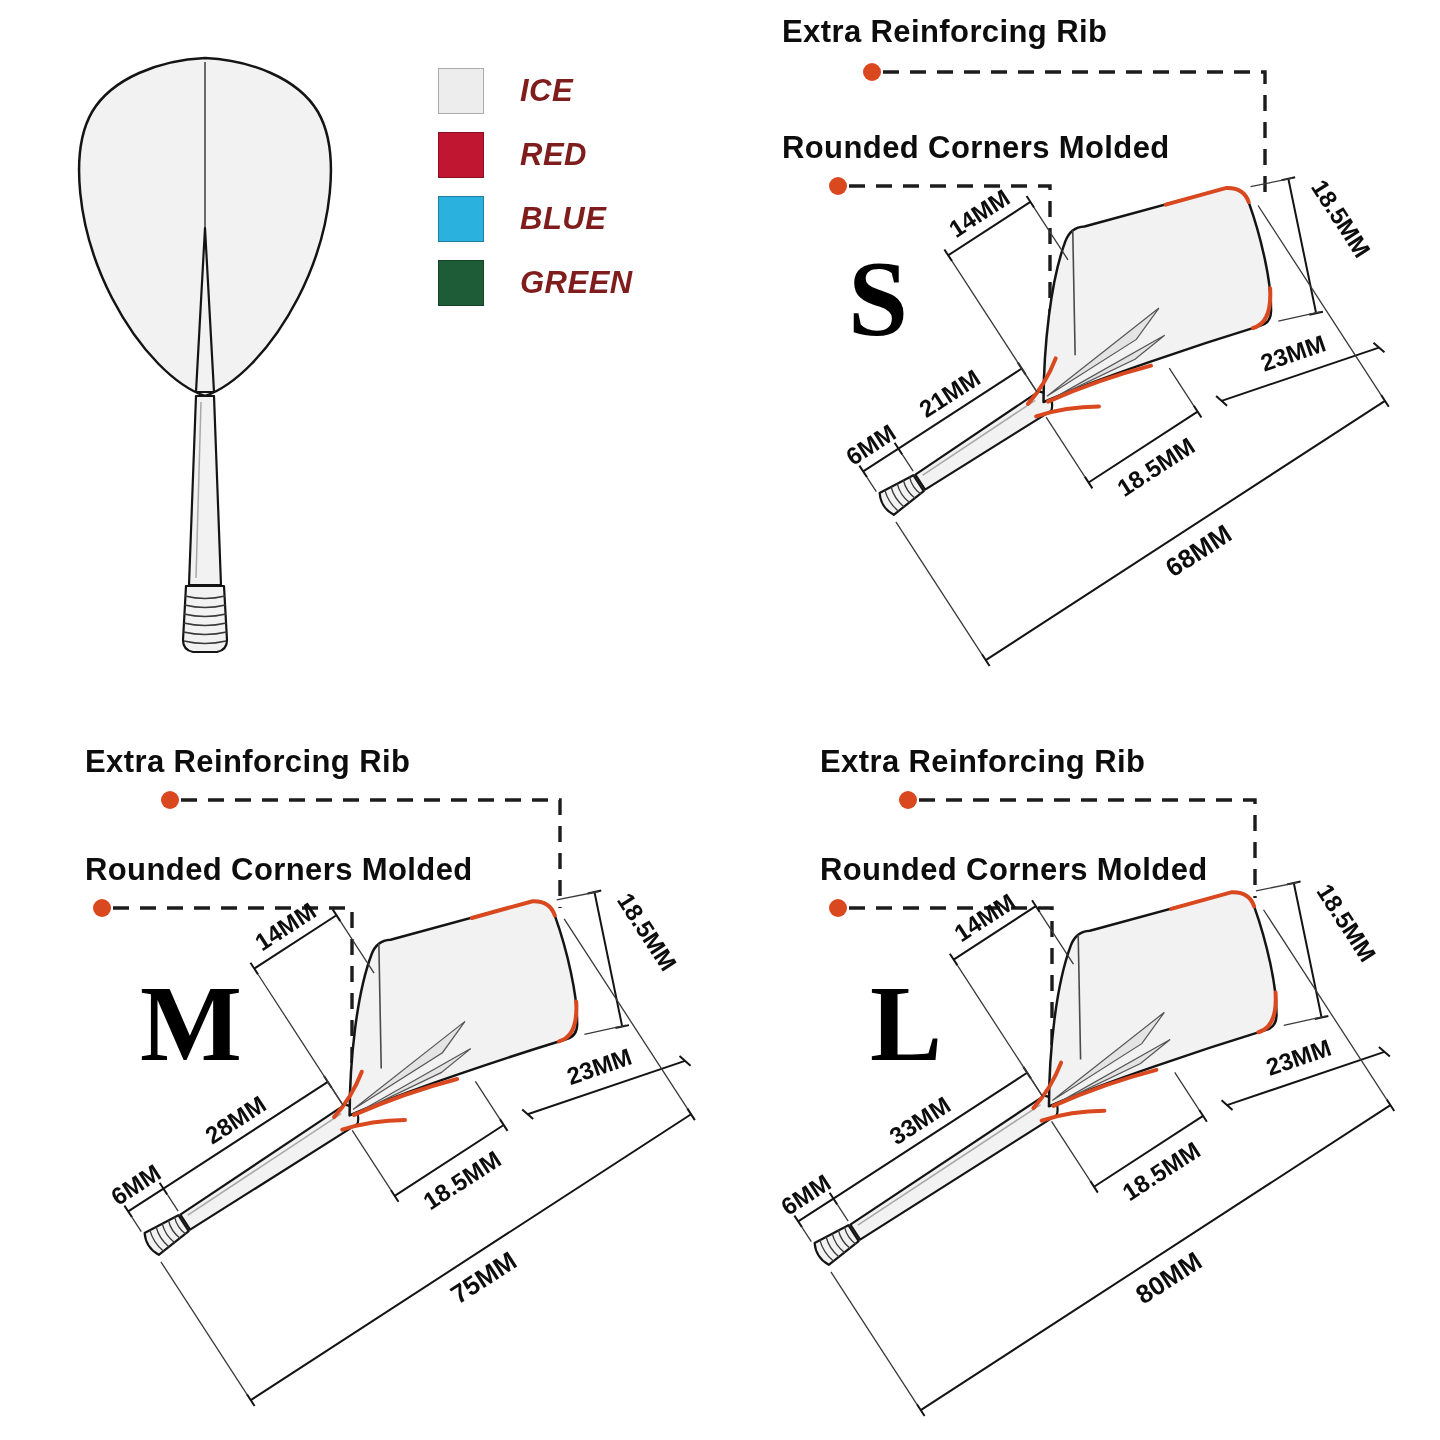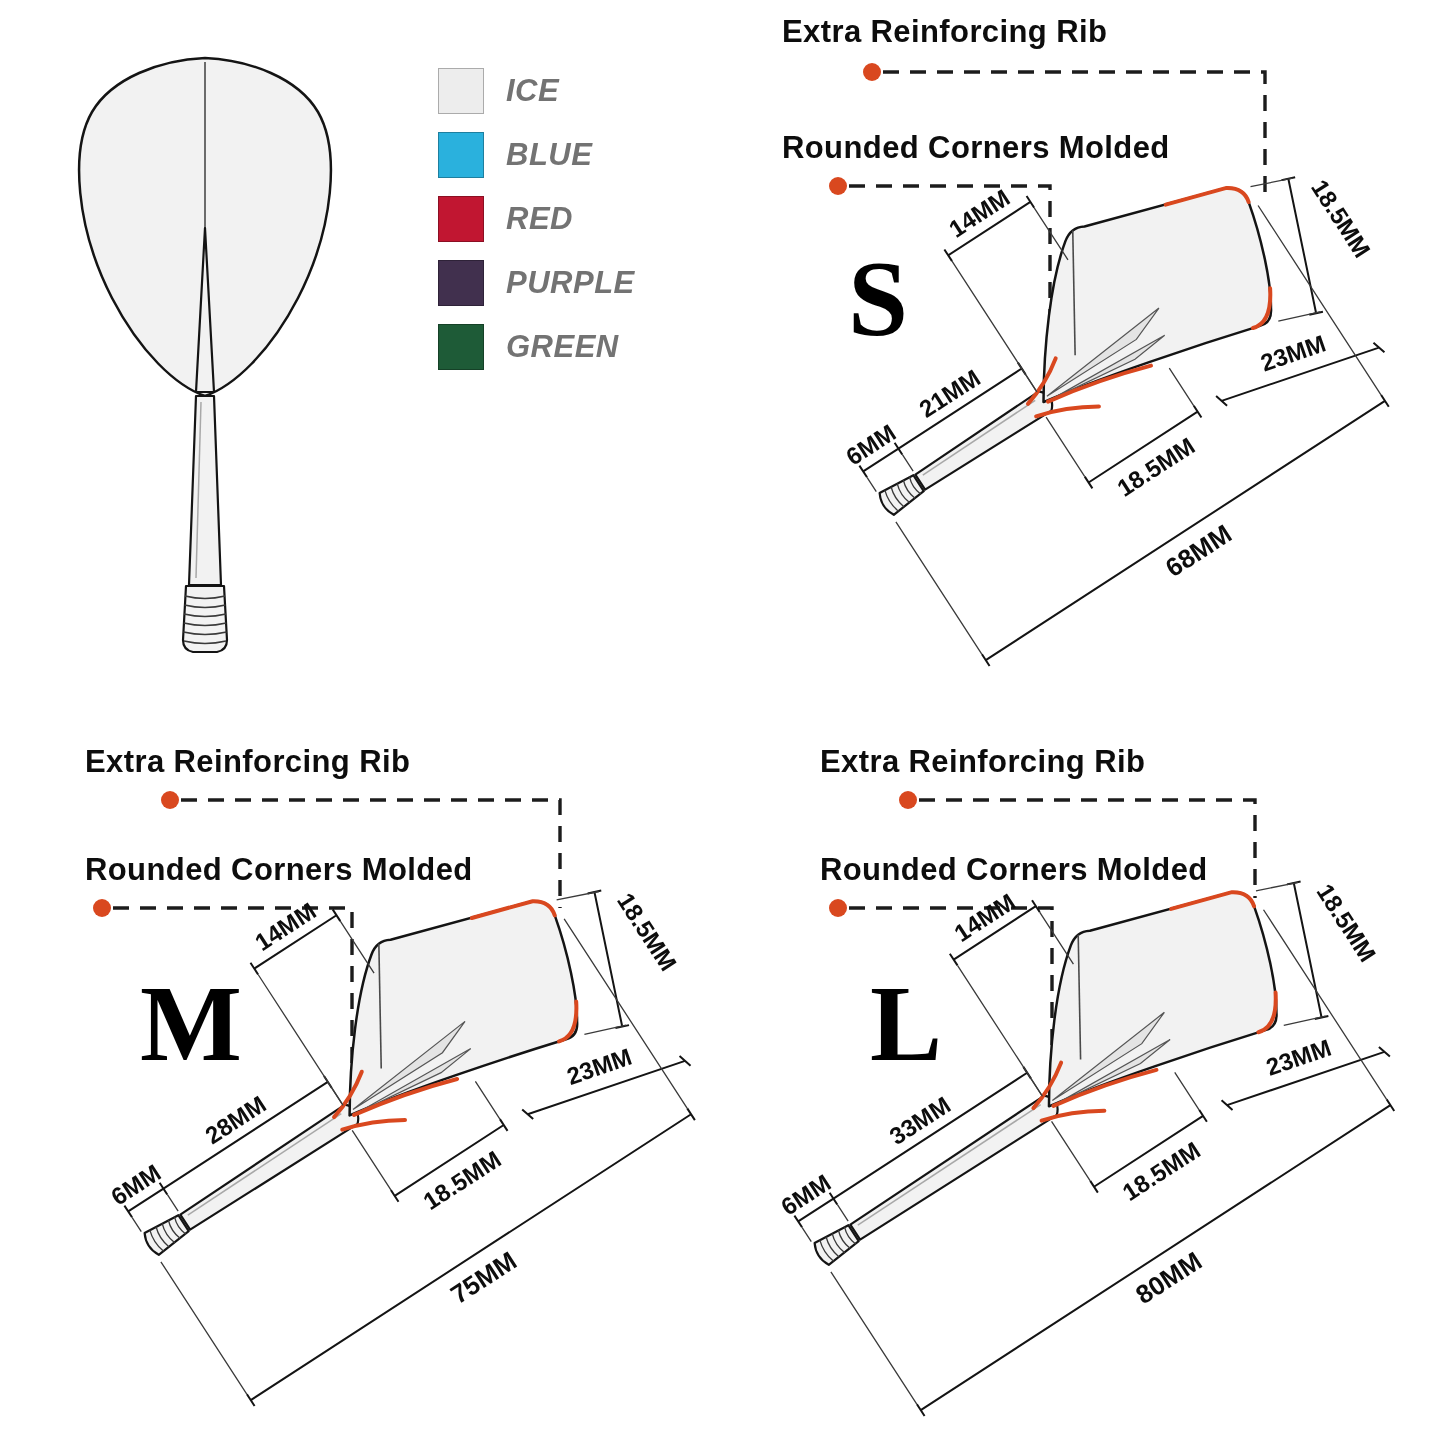--- a/index.html
+++ b/index.html
@@ -13,21 +13,21 @@
   .quad{position:absolute;width:720px;height:720px;}
   #q1{left:0;top:0;}
   #q2{left:720px;top:0;}
   #q3{left:0;top:720px;}
   #q4{left:720px;top:720px;}
 
   
   .legend{position:absolute;left:438px;top:68px;display:flex;flex-direction:column;gap:18px;}
   .legend-row{display:flex;align-items:center;gap:22px;height:46px;}
   .swatch{width:46px;height:46px;border:1.5px solid rgba(0,0,0,0.28);display:inline-block;}
-  .legend-label{font:italic 700 31px "Liberation Sans",sans-serif;color:#737373;letter-spacing:.5px;}
+  .legend-label{font:italic 700 31px "Liberation Sans",sans-serif;color:#7f1d1d;letter-spacing:.5px;margin-left:14px;}
 
   
   svg{display:block;}
   .outline{fill:var(--flight_fill);stroke:var(--ink);stroke-width:2.5;stroke-linejoin:round;}
   .thin-outline{fill:var(--flight_fill);stroke:var(--ink);stroke-width:2.2;stroke-linejoin:round;}
   .inner{stroke:#a8a8a8;stroke-width:1.5;fill:none;}
   .crease{stroke:#4a4a4a;stroke-width:1.6;fill:none;}
   .sliver{fill:#e4e4e4;stroke:#565656;stroke-width:1.2;}
   .red{stroke:var(--accent);stroke-width:4;fill:none;stroke-linecap:round;}
   .dim{stroke:var(--ink);stroke-width:2;fill:none;}
@@ -61,30 +61,26 @@
         <path class="ext" d="M 184,641 Q 205,646 226,641"></path>
       </g>
     </svg>
 
     <div class="legend">
       <div class="legend-row">
         <span class="swatch" style="background-color: rgb(237, 237, 237);"></span>
         <span class="legend-label">ICE</span>
       </div>
       <div class="legend-row">
+        <span class="swatch" style="background-color: rgb(193, 22, 49);"></span>
+        <span class="legend-label">RED</span>
+      </div>
+      <div class="legend-row">
         <span class="swatch" style="background-color: rgb(42, 177, 221);"></span>
         <span class="legend-label">BLUE</span>
-      </div>
-      <div class="legend-row">
-        <span class="swatch" style="background-color: rgb(193, 22, 49);"></span>
-        <span class="legend-label">RED</span>
-      </div>
-      <div class="legend-row">
-        <span class="swatch" style="background-color: rgb(65, 48, 78);"></span>
-        <span class="legend-label">PURPLE</span>
       </div>
       <div class="legend-row">
         <span class="swatch" style="background-color: rgb(30, 91, 55);"></span>
         <span class="legend-label">GREEN</span>
       </div>
     </div>
   </div>
 
   <div class="quad" id="q2">
     <svg width="720" height="720" viewBox="0 0 720 720">

